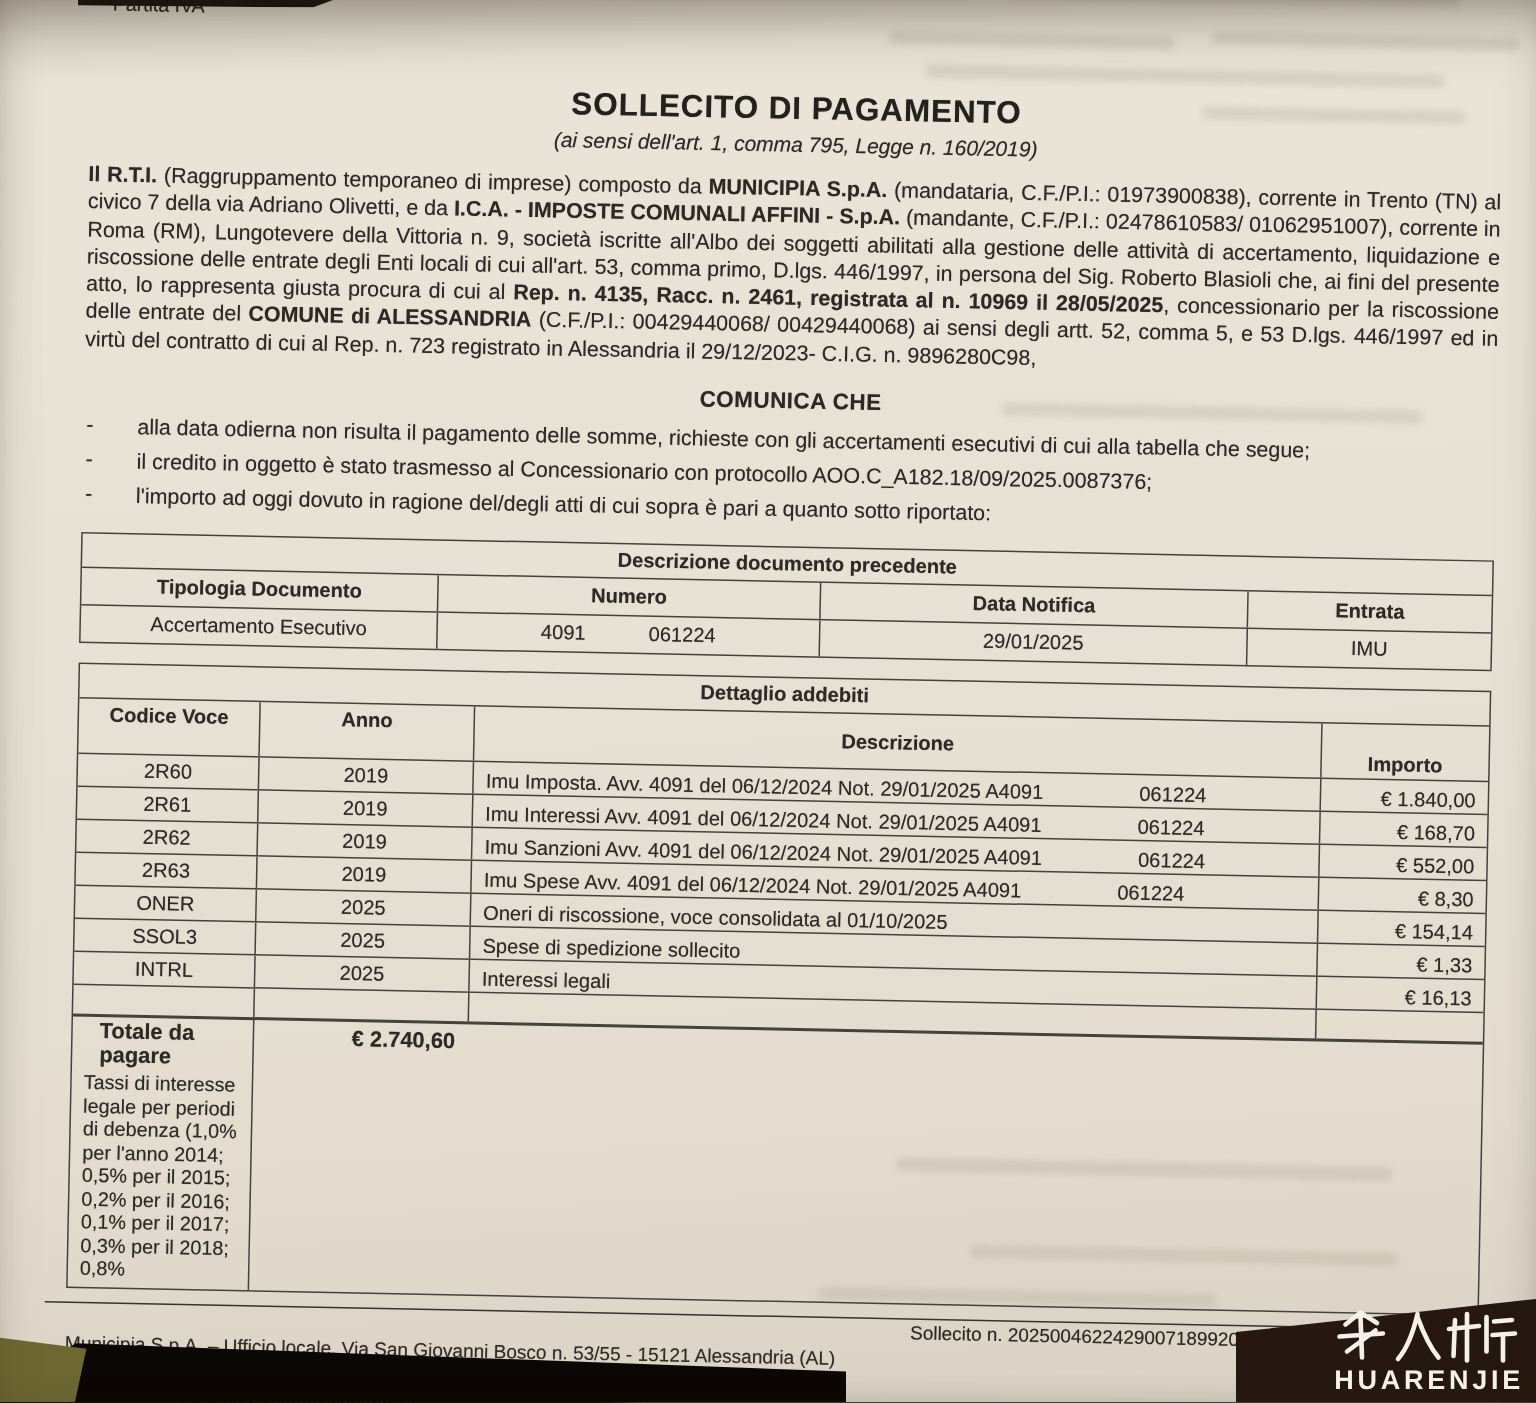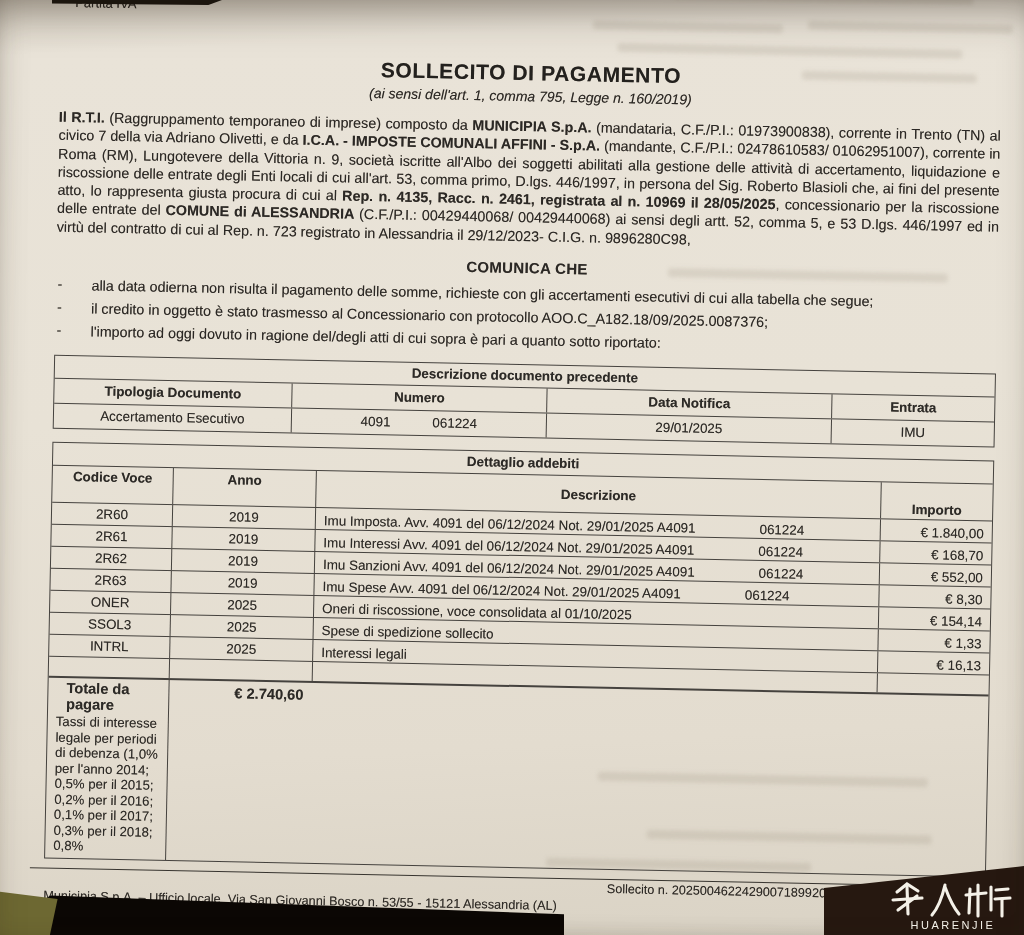--- a/index.html
+++ b/index.html
@@ -65,21 +65,21 @@
     clip-path:polygon(0 30%,2% 16%,100% 56%,100% 100%,0 100%);}
   .cornerOlive{position:absolute;left:0;top:889px;width:64px;height:46px;background:#6d6832;z-index:5;
     clip-path:polygon(0 6%,90% 22%,78% 100%,0 100%);}
   .darkR{position:absolute;left:824px;top:866px;width:200px;height:69px;background:#261810;z-index:4;
     clip-path:polygon(0 32%,100% 0,100% 100%,0 100%);}
   .topsliver{position:absolute;left:52px;top:0;width:170px;height:5px;background:#14100b;z-index:3;
     clip-path:polygon(0 0,100% 0,92% 100%,0 70%);}
 
   .wm{position:absolute;right:8px;bottom:4px;z-index:7;text-align:center;color:#f4f1e8;}
   .wm svg{display:block;margin:0 auto;}
-  .wm .latin{font-size:11px;font-weight:normal;letter-spacing:2.5px;margin-top:1px;}
+  .wm .latin{font-size:18px;font-weight:bold;letter-spacing:2.5px;margin-top:1px;}
   .cn-hidden{position:absolute;width:1px;height:1px;overflow:hidden;opacity:0;}
 </style>
 </head>
 <body>
 
 <div class="stage">
   <div class="paper">
 
     <div class="ghost" style="left:700px;top:12px;width:300px;height:9px;"></div>
     <div class="ghost" style="left:620px;top:44px;width:190px;height:9px;"></div>

